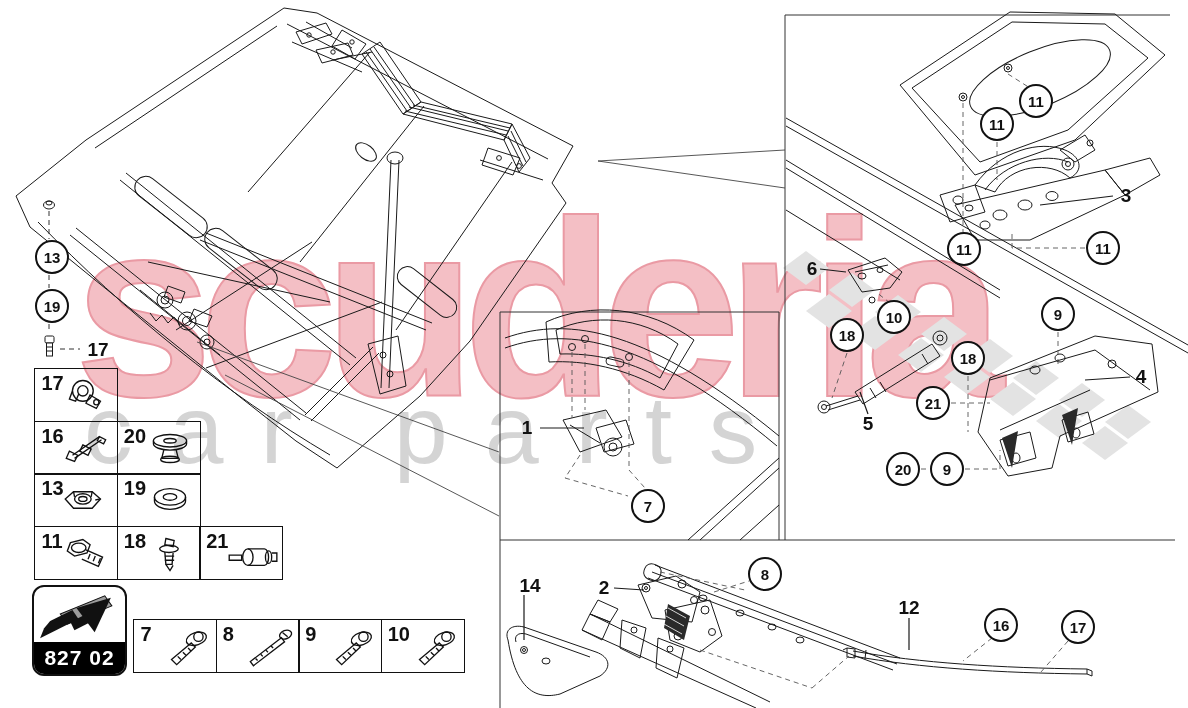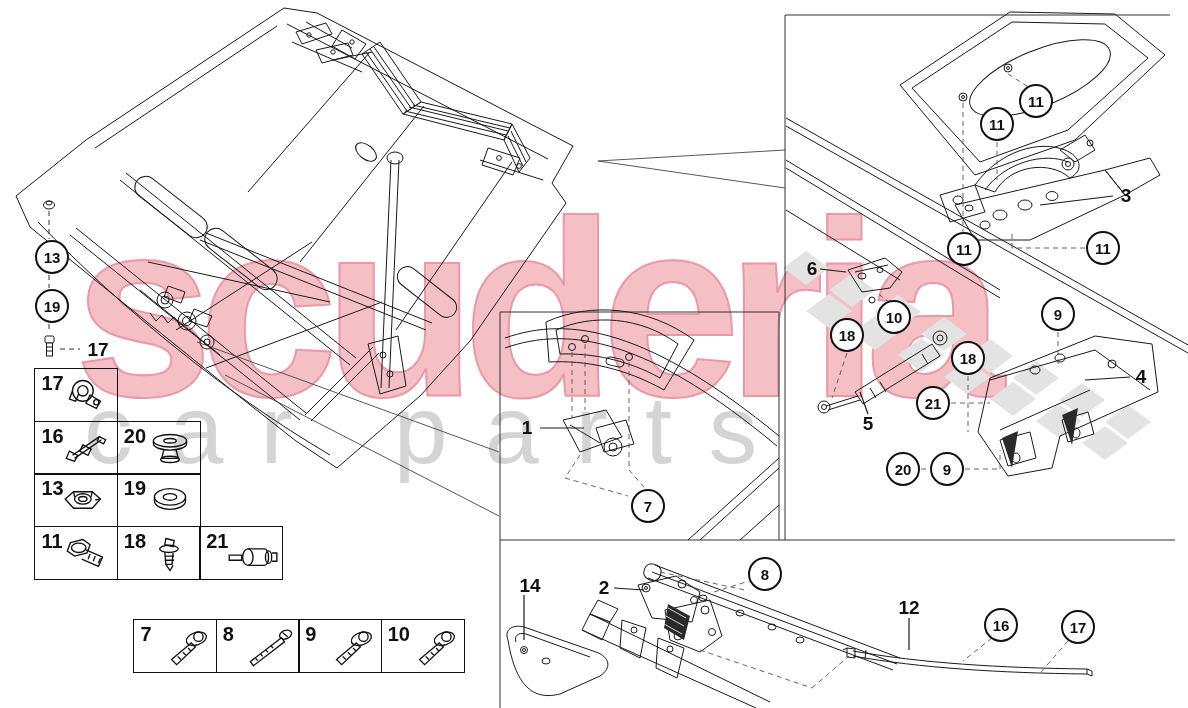--- a/index.html
+++ b/index.html
@@ -364,20 +364,29 @@
         <span class="icn"><svg width="58" height="42" viewBox="0 0 56 40" fill="none" stroke="#111" stroke-width="1.3">
             <ellipse cx="38" cy="13" rx="10" ry="6" transform="rotate(-18 38 13)"></ellipse>
             <circle cx="40" cy="11" r="4.5"></circle>
             <path d="M33,17 L14,33 l5,5 L37,21 Z"></path>
             <path d="M20,30 l3,3 M25,26 l3,3 M30,22 l3,3"></path>
           </svg></span>
       </div>
     </div>
 
   
+  <div id="badge">
+    <svg class="art" viewBox="0 0 90 56">
+      <polygon points="26,26 70,8 77,18 33,36" fill="#9b9b9b" stroke="#111" stroke-width="1"></polygon>
+      <polygon points="6,50 44,31 38,22 16,33 10,40" fill="#111"></polygon>
+      <polygon points="42,20 76,10 60,44" fill="#111"></polygon>
+      <polygon points="36,34 52,26 56,34 40,42" fill="#111"></polygon>
+    </svg>
+    <div class="code">827 02</div>
+  </div>
 
   
   <div id="overlay">
       <div class="callout" style="left: 35px; top: 240px;">13</div>
       <div class="callout" style="left: 35px; top: 289px;">19</div>
       <div class="plabel" style="left: 98px; top: 350px;">17</div>
       <div class="plabel" style="left: 527px; top: 428px;">1</div>
       <div class="callout" style="left: 631px; top: 489px;">7</div>
       <div class="callout" style="left: 980px; top: 107px;">11</div>
       <div class="callout" style="left: 1019px; top: 84px;">11</div>

